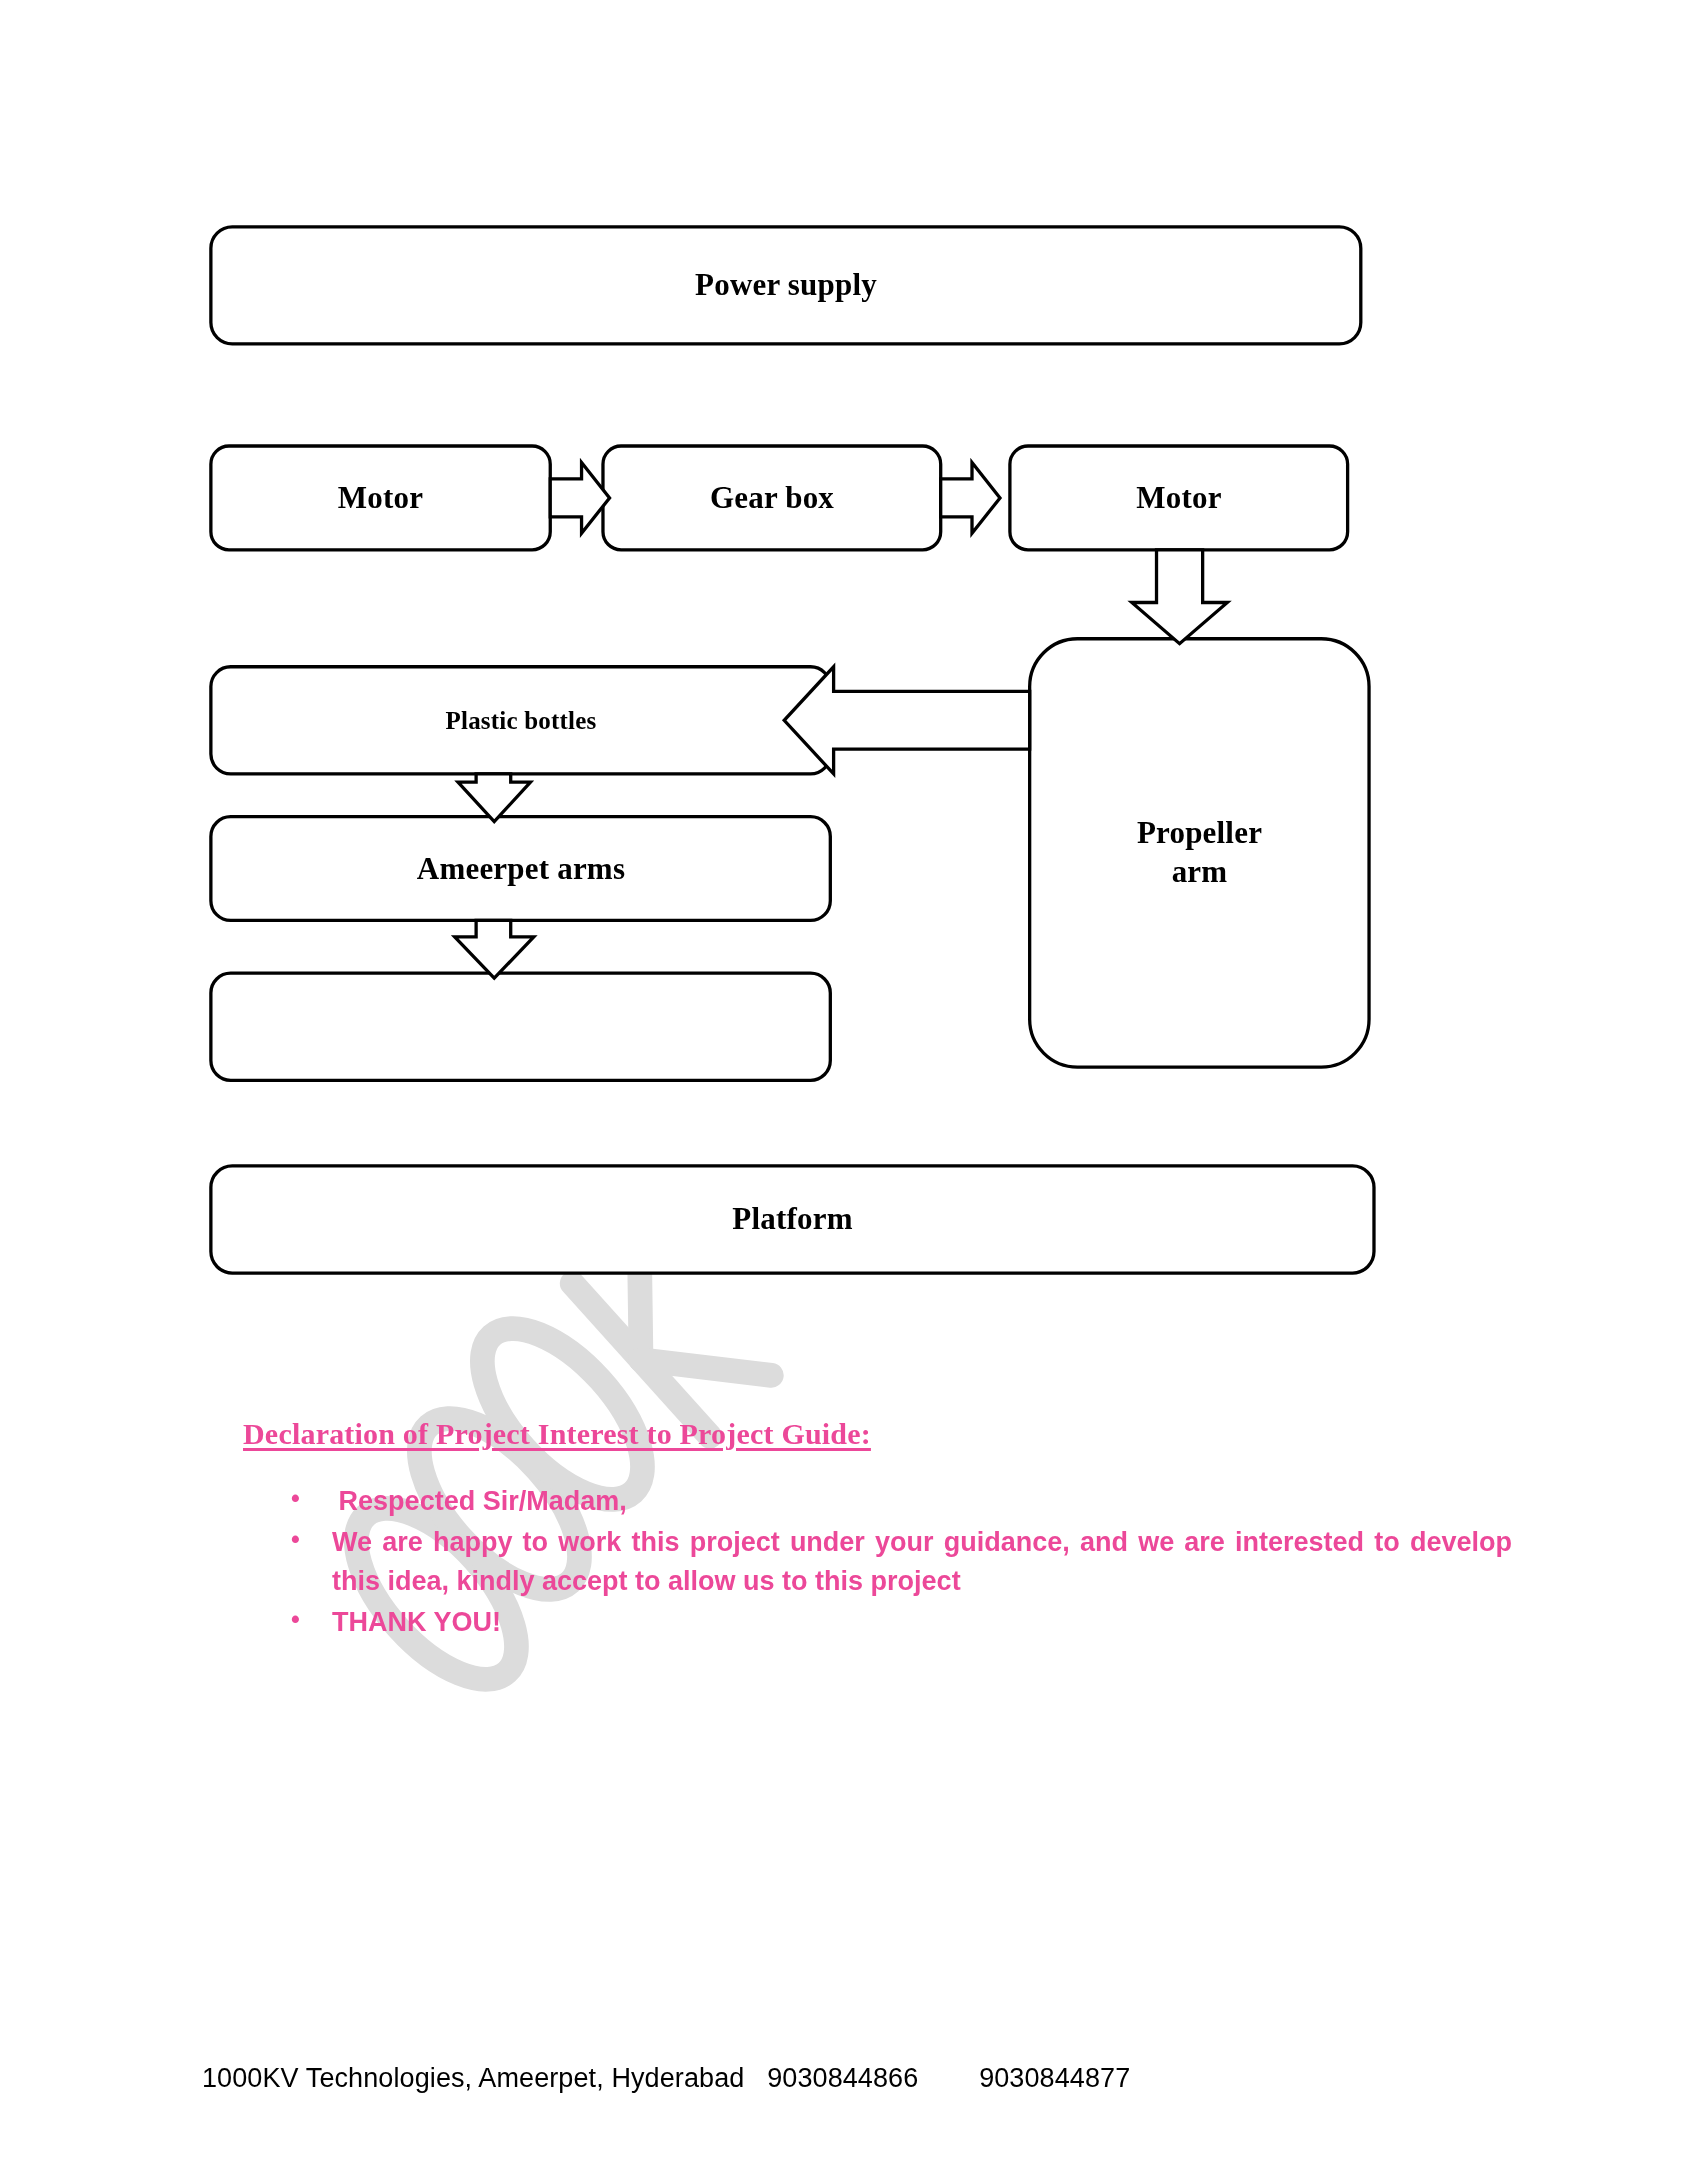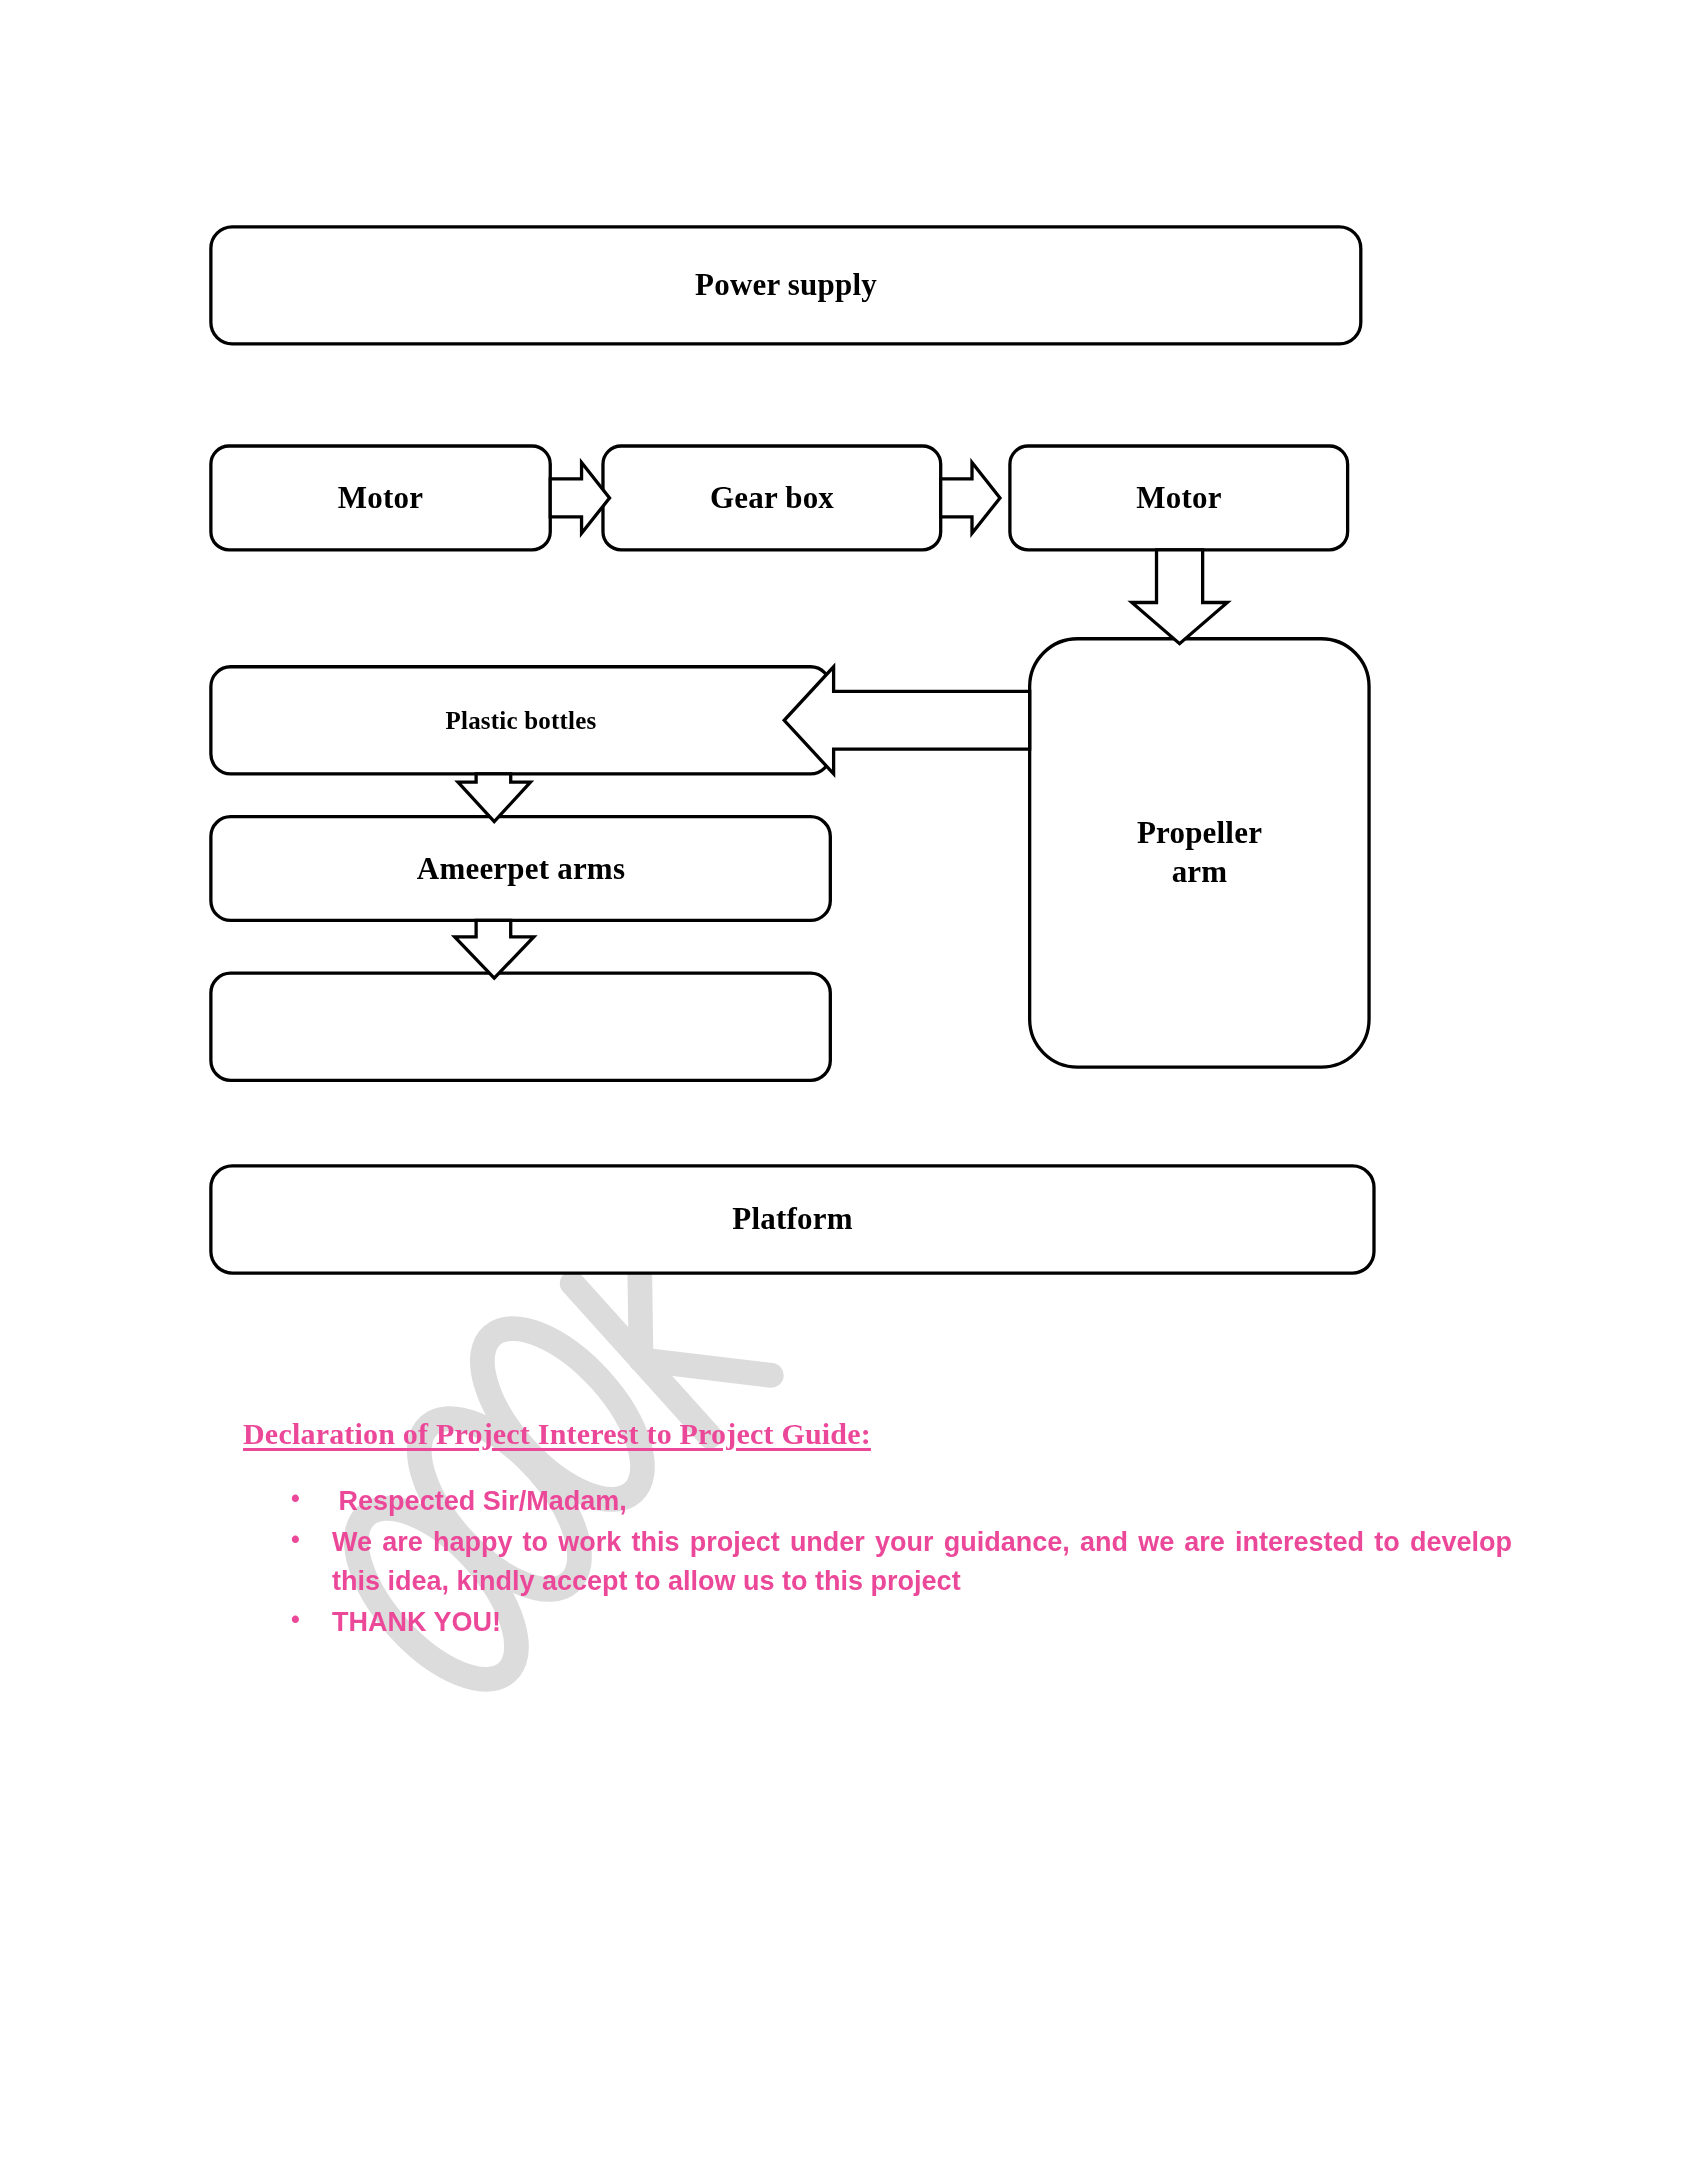--- a/index.html
+++ b/index.html
@@ -196,15 +196,16 @@
       </li>
       <li>
         <span>We  are  happy  to  work  this  project under  your guidance,  and  we  are  interested to develop this idea, kindly accept to allow us to this project</span>
       </li>
       <li>
         <span>THANK YOU!</span>
       </li>
     </ul>
   </div>
 
+  <div id="footer">1000KV Technologies, Ameerpet, Hyderabad   9030844866        9030844877</div>
 
 </div>
 
 
 </body></html>

